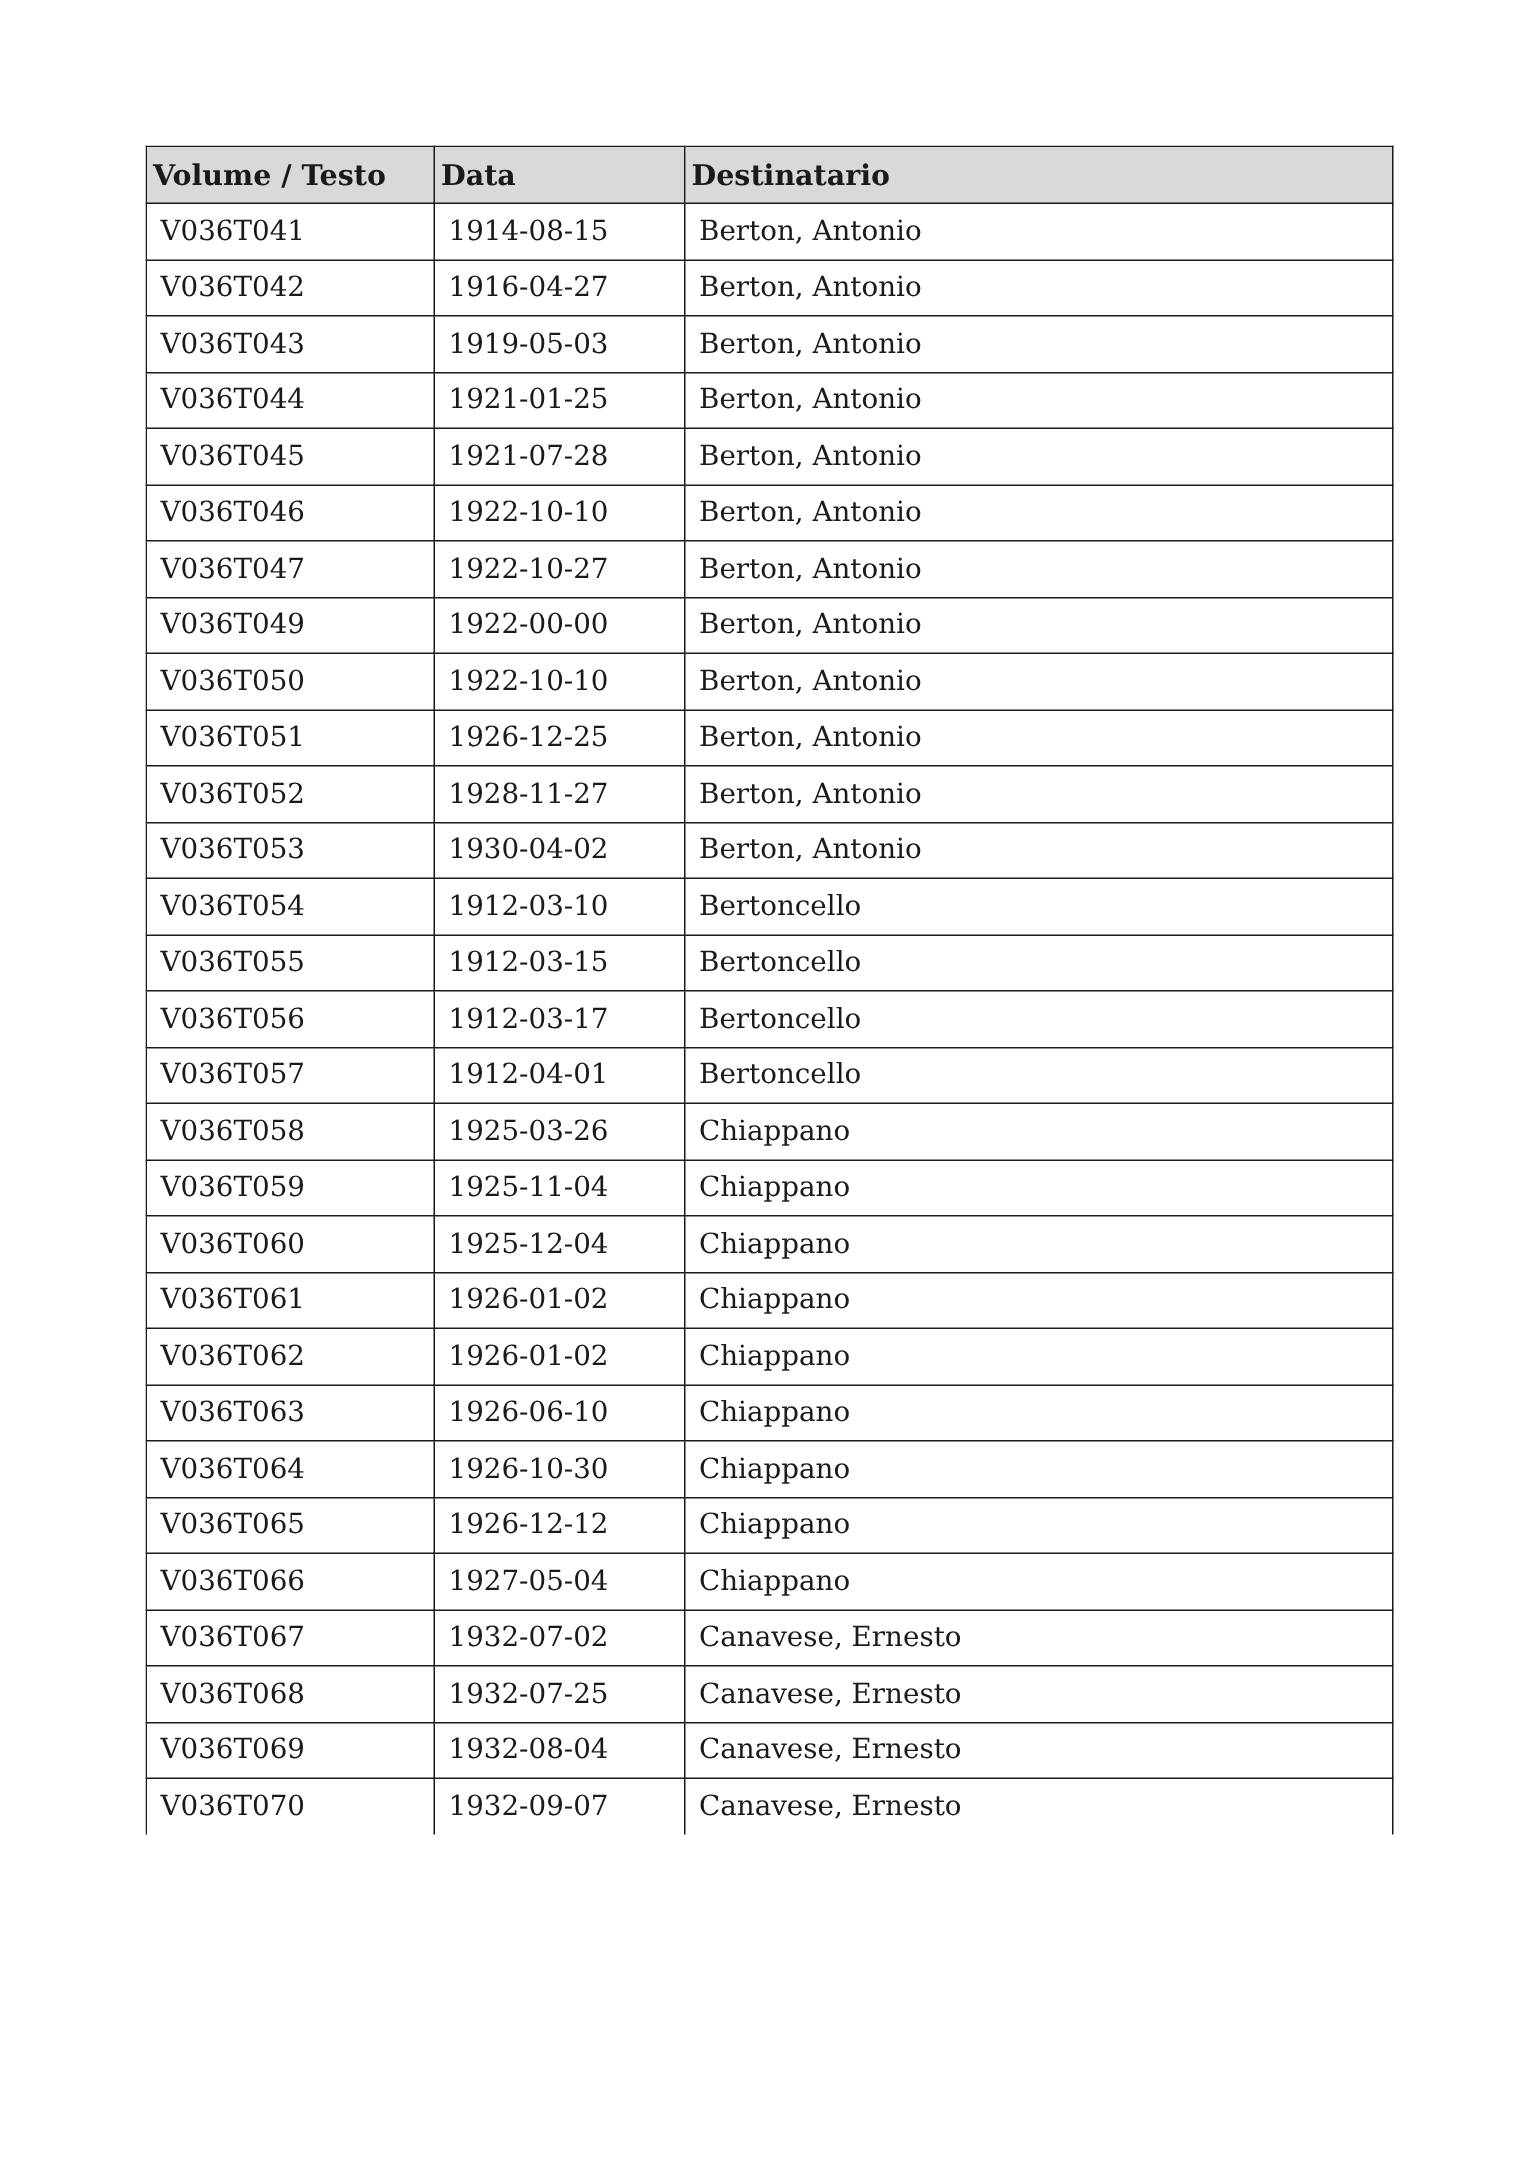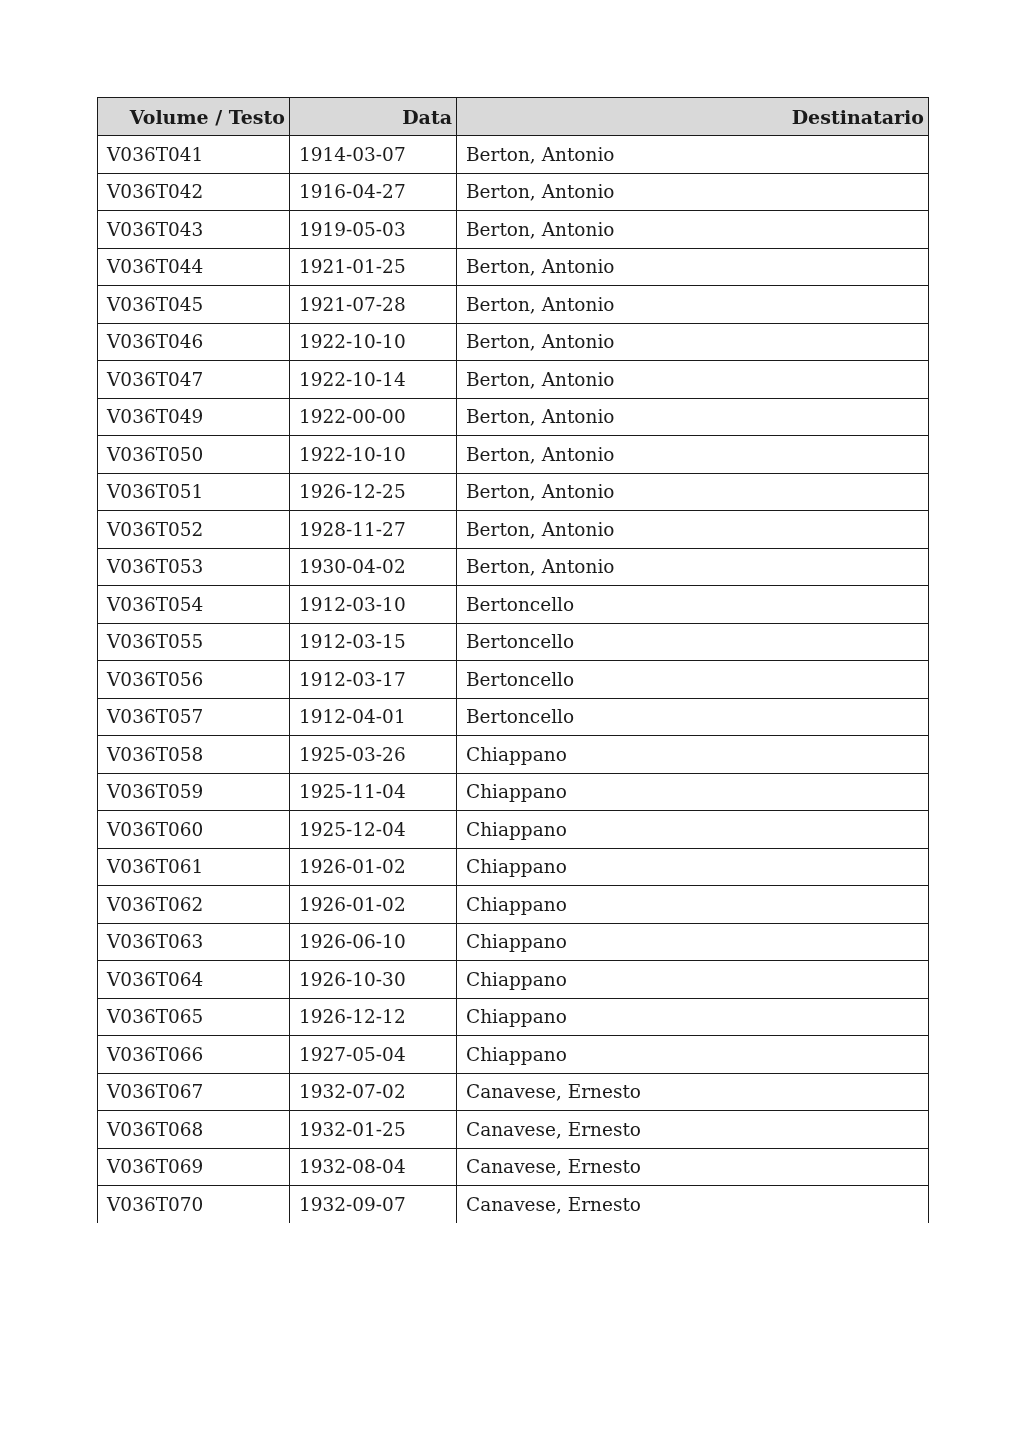--- a/index.html
+++ b/index.html
@@ -36,21 +36,21 @@
   table.records th,
   table.records td {
     border: 1.4px solid #1a1a1a;
     overflow: hidden;
     white-space: nowrap;
   }
   table.records th {
     background: #d9d9d9;
     font-weight: bold;
     font-size: 19px;
-    text-align: right;
+    text-align: left;
     height: 37px;
     padding: 0 4px;
   }
   table.records td {
     font-size: 18.5px;
     text-align: left;
     vertical-align: middle;
     height: 36.5px;
     padding: 0 6px 0 9px;
   }
@@ -73,21 +73,21 @@
       <thead>
         <tr>
           <th>Volume / Testo</th>
           <th>Data</th>
           <th>Destinatario</th>
         </tr>
       </thead>
       <tbody>
           <tr>
             <td>V036T041</td>
-            <td>1914-03-07</td>
+            <td>1914-08-15</td>
             <td>Berton, Antonio</td>
           </tr>
           <tr>
             <td>V036T042</td>
             <td>1916-04-27</td>
             <td>Berton, Antonio</td>
           </tr>
           <tr>
             <td>V036T043</td>
             <td>1919-05-03</td>
@@ -103,21 +103,21 @@
             <td>1921-07-28</td>
             <td>Berton, Antonio</td>
           </tr>
           <tr>
             <td>V036T046</td>
             <td>1922-10-10</td>
             <td>Berton, Antonio</td>
           </tr>
           <tr>
             <td>V036T047</td>
-            <td>1922-10-14</td>
+            <td>1922-10-27</td>
             <td>Berton, Antonio</td>
           </tr>
           <tr>
             <td>V036T049</td>
             <td>1922-00-00</td>
             <td>Berton, Antonio</td>
           </tr>
           <tr>
             <td>V036T050</td>
             <td>1922-10-10</td>
@@ -203,21 +203,21 @@
             <td>1927-05-04</td>
             <td>Chiappano</td>
           </tr>
           <tr>
             <td>V036T067</td>
             <td>1932-07-02</td>
             <td>Canavese, Ernesto</td>
           </tr>
           <tr>
             <td>V036T068</td>
-            <td>1932-01-25</td>
+            <td>1932-07-25</td>
             <td>Canavese, Ernesto</td>
           </tr>
           <tr>
             <td>V036T069</td>
             <td>1932-08-04</td>
             <td>Canavese, Ernesto</td>
           </tr>
           <tr>
             <td>V036T070</td>
             <td>1932-09-07</td>

